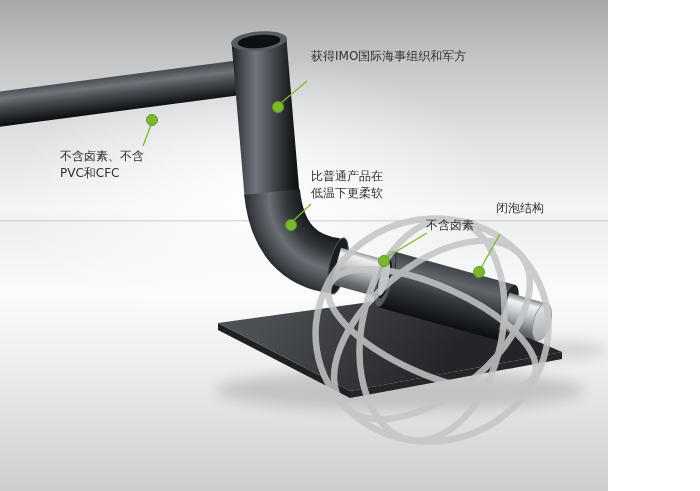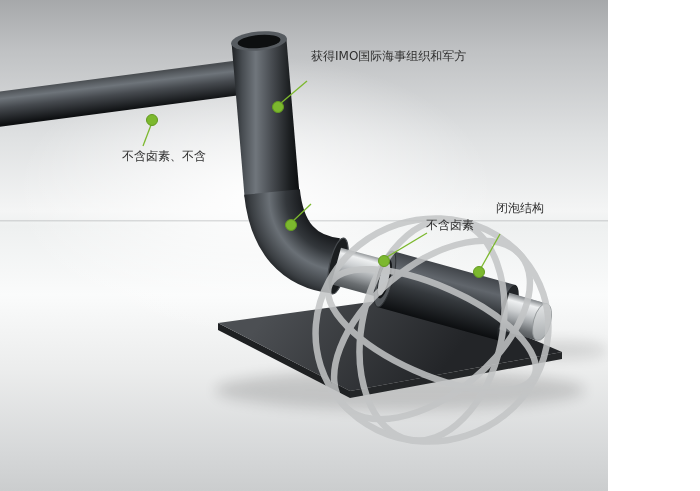--- a/index.html
+++ b/index.html
@@ -6,21 +6,21 @@
   html,body{margin:0;padding:0;background:#ffffff}
   .stage{
     position:relative;width:608px;height:491px;overflow:hidden;
     background:
       radial-gradient(ellipse 58% 42% at 42% 40%, rgba(255,255,255,.92) 0%, rgba(255,255,255,0) 68%),
       linear-gradient(180deg,#a6a8aa 0%,#bfc1c3 10%,#dfe1e2 28%,#f4f5f5 43%,#eef0f0 46%,#fafbfb 60%,#eceded 75%,#d6d8d9 92%,#cbcdce 100%);
     font-family:"DejaVu Sans","Liberation Sans",sans-serif;
   }
   svg.art{position:absolute;left:0;top:0}
   .label{position:absolute;font-size:12px;line-height:17px;color:#2f2f2f;white-space:nowrap}
-  .label.center{text-align:right}
+  .label.center{text-align:left}
 </style>
 </head>
 <body>
 
 <div class="stage">
 
   <svg class="art" width="700" height="491" viewBox="0 0 700 491">
     <defs>
       <filter id="blur8" x="-60%" y="-60%" width="220%" height="220%">
         <feGaussianBlur stdDeviation="7"></feGaussianBlur>
@@ -131,20 +131,25 @@
       <circle cx="479" cy="272" r="5.5"></circle>
     </g>
   </svg>
 
   <div class="label" style="left:311px;top:48px">
     <div>获得IMO国际海事组织和军方</div>
   </div>
 
   <div class="label center" style="left:60px;top:148px;width:146px">
     <div>不含卤素、不含</div>
+    <div>PVC和CFC</div>
   </div>
 
+  <div class="label" style="left:311px;top:168px">
+    <div>比普通产品在</div>
+    <div>低温下更柔软</div>
+  </div>
 
   <div class="label" style="left:426px;top:217px">不含卤素</div>
 
   <div class="label" style="left:496px;top:200px">闭泡结构</div>
 
 </div>
 
 </body></html>

